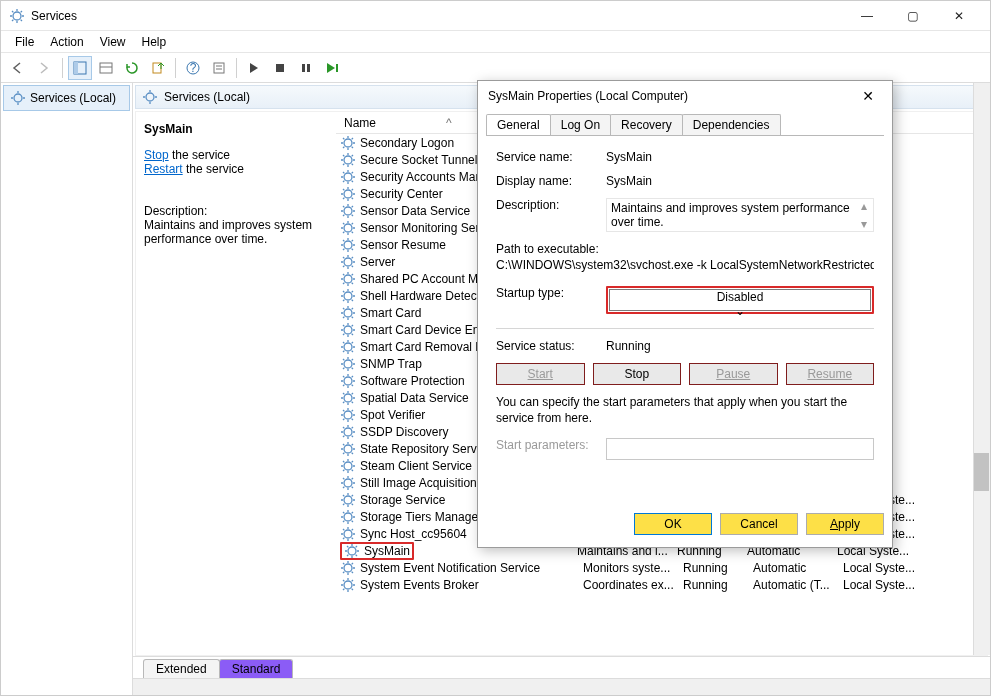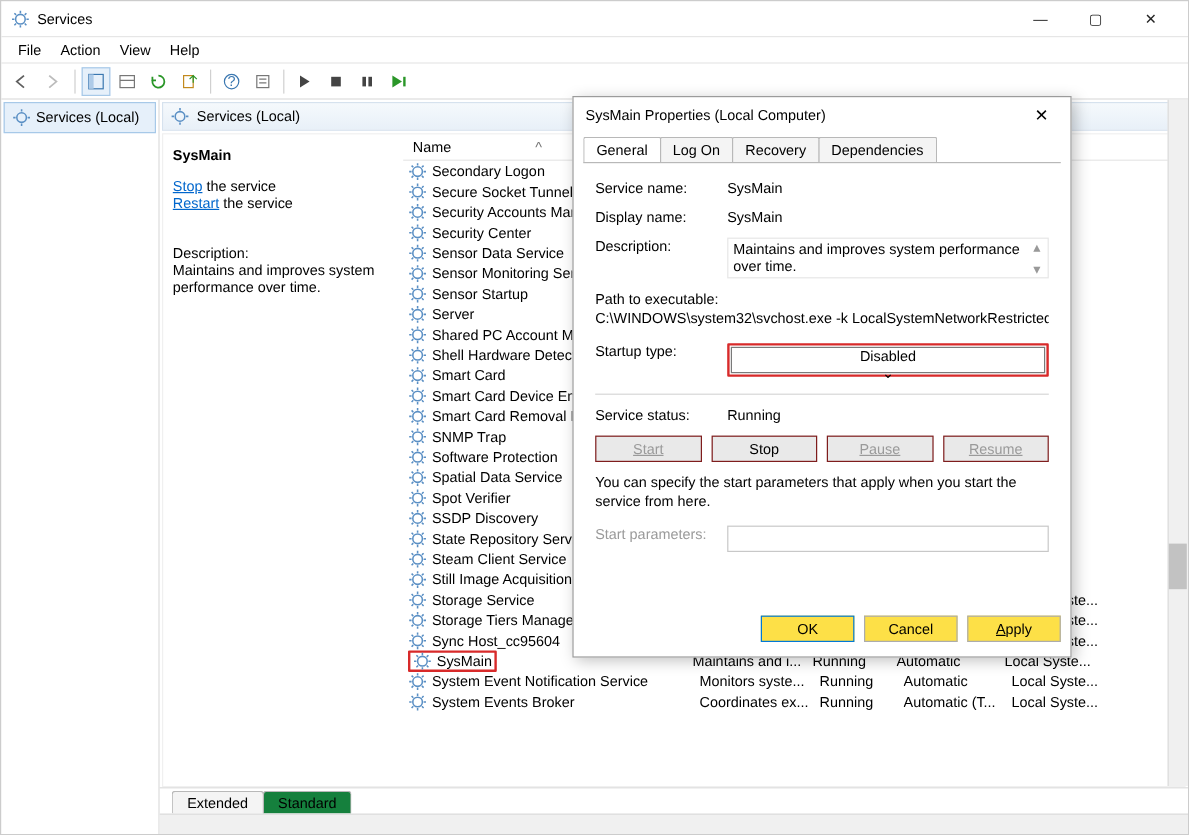--- a/index.html
+++ b/index.html
@@ -46,21 +46,21 @@
 .svc-row { height: 17px; display: flex; align-items: center; padding-left: 4px; }
 .svc-row .ico { width: 16px; height: 16px; margin-right: 4px; flex-shrink: 0; }
 .svc-row .name { width: 223px; white-space: nowrap; overflow: hidden; text-overflow: ellipsis; }
 .svc-row .desc { width: 100px; white-space: nowrap; overflow: hidden; text-overflow: ellipsis; }
 .svc-row .stat { width: 70px; }
 .svc-row .type { width: 90px; white-space: nowrap; overflow: hidden; text-overflow: ellipsis;}
 .svc-row .logon { flex: 1; white-space: nowrap; overflow: hidden; text-overflow: ellipsis;}
 .svc-row.selected .name-box { border: 2px solid #d82a2a; padding:0 2px; border-radius:1px; display:inline-flex; align-items:center; height:18px;}
 
 .tabs-bottom { height: 22px; border-top: 1px solid #dcdcdc; display: flex; align-items: flex-end; padding-left: 10px; }
-.tab-b { padding: 2px 12px; border: 1px solid #b8b8b8; border-bottom: none; background: #15803d; border-top-left-radius:3px; border-top-right-radius:3px; margin-right:-1px;}
+.tab-b { padding: 2px 12px; border: 1px solid #b8b8b8; border-bottom: none; background: #8b5cf6; border-top-left-radius:3px; border-top-right-radius:3px; margin-right:-1px;}
 .tab-b.inactive { background:#f4f4f4; }
 
 .scroll-x { height: 17px; background:#f0f0f0; border-top:1px solid #dcdcdc; }
 .scroll-y { width:17px; background:#f0f0f0; position:absolute; right:0; top:82px; bottom:40px; border-left:1px solid #dcdcdc;}
 .scroll-thumb { background:#c2c2c2; position:absolute; right:1px; top:370px; width:15px; height:38px;}
 
 
 .dialog { position: absolute; left: 476px; top: 79px; width: 416px; height: 468px; background: #fff; border: 1px solid #9b9b9b; box-shadow: 3px 3px 12px rgba(0,0,0,0.25); }
 .dlg-title { height: 30px; display: flex; align-items: center; padding: 0 10px; }
 .dlg-title .t { flex: 1; }
@@ -290,21 +290,21 @@
               <span class="desc"></span>
               <span class="stat"></span>
               <span class="type"></span>
               <span class="logon"></span>
             </div>
             <div class="svc-row">
               <svg class="ico gear-svg" viewBox="0 0 16 16">
                 <circle cx="8" cy="8" r="4"></circle>
                 <path d="M8 1v2M8 13v2M1 8h2M13 8h2M3 3l1.4 1.4M11.6 11.6L13 13M3 13l1.4-1.4M11.6 4.4L13 3" stroke="#5a8fc4" stroke-width="1.3"></path>
               </svg>
-              <span class="name">Sensor Startup</span>
+              <span class="name">Sensor Resume</span>
               <span class="desc"></span>
               <span class="stat"></span>
               <span class="type"></span>
               <span class="logon"></span>
             </div>
             <div class="svc-row">
               <svg class="ico gear-svg" viewBox="0 0 16 16">
                 <circle cx="8" cy="8" r="4"></circle>
                 <path d="M8 1v2M8 13v2M1 8h2M13 8h2M3 3l1.4 1.4M11.6 11.6L13 13M3 13l1.4-1.4M11.6 4.4L13 3" stroke="#5a8fc4" stroke-width="1.3"></path>
               </svg>

